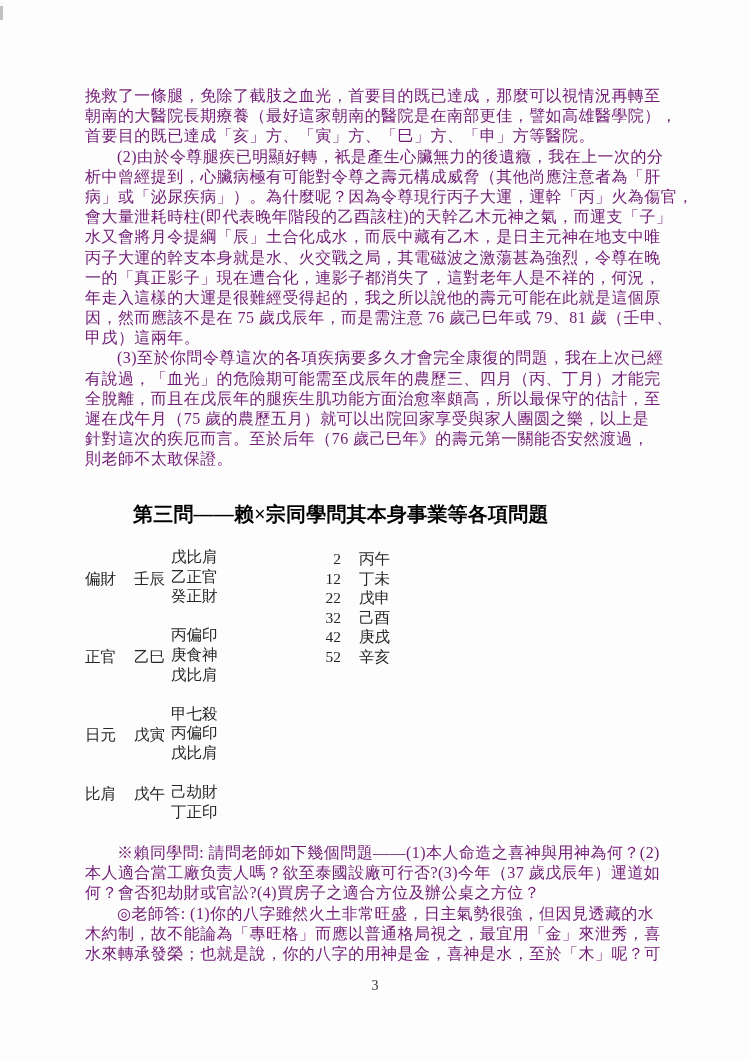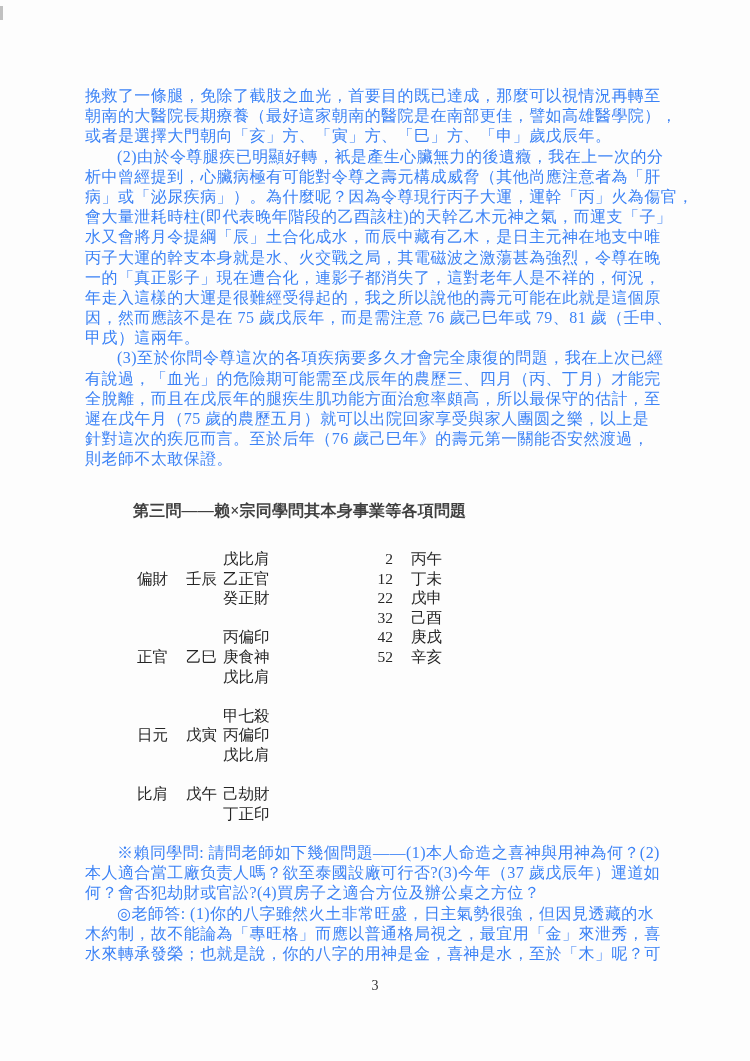--- a/index.html
+++ b/index.html
@@ -10,56 +10,56 @@
     font-family:"Liberation Serif","DejaVu Serif",serif;
     color:#1f1f1f;
     overflow:hidden;
   }
   .abs{position:absolute;}
   
   #body-block{top:86px;left:85px;width:585px;}
   .line{
     height:20.2px;line-height:20.2px;
     font-size:16px;letter-spacing:0.45px;
-    white-space:pre;color:#3b82f6;
+    white-space:pre;color:#701a75;
   }
   .line.indent{padding-left:32px;}
   
   #heading{
     top:501px;left:133px;
-    font-size:16px;font-weight:bold;letter-spacing:0.2px;
-    color:#404040;white-space:pre;
+    font-size:20px;font-weight:bold;letter-spacing:0.2px;
+    color:#000000;white-space:pre;
   }
   
   #chart{top:549px;left:85px;width:420px;}
   .brow{display:flex;height:19.6px;line-height:19.6px;font-size:15.5px;color:#262626;}
-  .c-role{margin-left:52px;width:49px;}
+  .c-role{width:49px;}
   .c-gz{width:37px;}
-  .c-hid{width:140px;}
+  .c-hid{width:140px;font-family:Liberation Mono, monospace;}
   .c-age{width:30px;text-align:right;}
   .c-luck{margin-left:18px;}
   
   #qa-block{top:843px;left:85px;width:585px;}
   
   #pageno{
     top:978px;left:0;width:750px;text-align:center;
     font-size:14px;color:#333;
   }
   
   #artifact{top:6px;left:0;width:3px;height:14px;background:#9a9a9a;opacity:.6;}
 </style>
 </head>
 <body>
 
 <div id="artifact" class="abs"></div>
 
 <div id="body-block" class="abs">
   <div class="line">挽救了一條腿，免除了截肢之血光，首要目的既已達成，那麼可以視情況再轉至</div>
   <div class="line">朝南的大醫院長期療養（最好這家朝南的醫院是在南部更佳，譬如高雄醫學院），</div>
-  <div class="line">或者是選擇大門朝向「亥」方、「寅」方、「巳」方、「申」歲戊辰年。</div>
+  <div class="line">首要目的既已達成「亥」方、「寅」方、「巳」方、「申」方等醫院。</div>
   <div class="line indent">(2)由於令尊腿疾已明顯好轉，衹是產生心臟無力的後遺癥，我在上一次的分</div>
   <div class="line">析中曾經提到，心臟病極有可能對令尊之壽元構成威脅（其他尚應注意者為「肝</div>
   <div class="line">病」或「泌尿疾病」）。為什麼呢？因為令尊現行丙子大運，運幹「丙」火為傷官，</div>
   <div class="line">會大量泄耗時柱(即代表晚年階段的乙酉該柱)的天幹乙木元神之氣，而運支「子」</div>
   <div class="line">水又會將月令提綱「辰」土合化成水，而辰中藏有乙木，是日主元神在地支中唯</div>
   <div class="line">丙子大運的幹支本身就是水、火交戰之局，其電磁波之激蕩甚為強烈，令尊在晚</div>
   <div class="line">一的「真正影子」現在遭合化，連影子都消失了，這對老年人是不祥的，何況，</div>
   <div class="line">年走入這樣的大運是很難經受得起的，我之所以說他的壽元可能在此就是這個原</div>
   <div class="line">因，然而應該不是在 75 歲戊辰年，而是需注意 76 歲己巳年或 79、81 歲（壬申、</div>
   <div class="line">甲戌）這兩年。</div>

